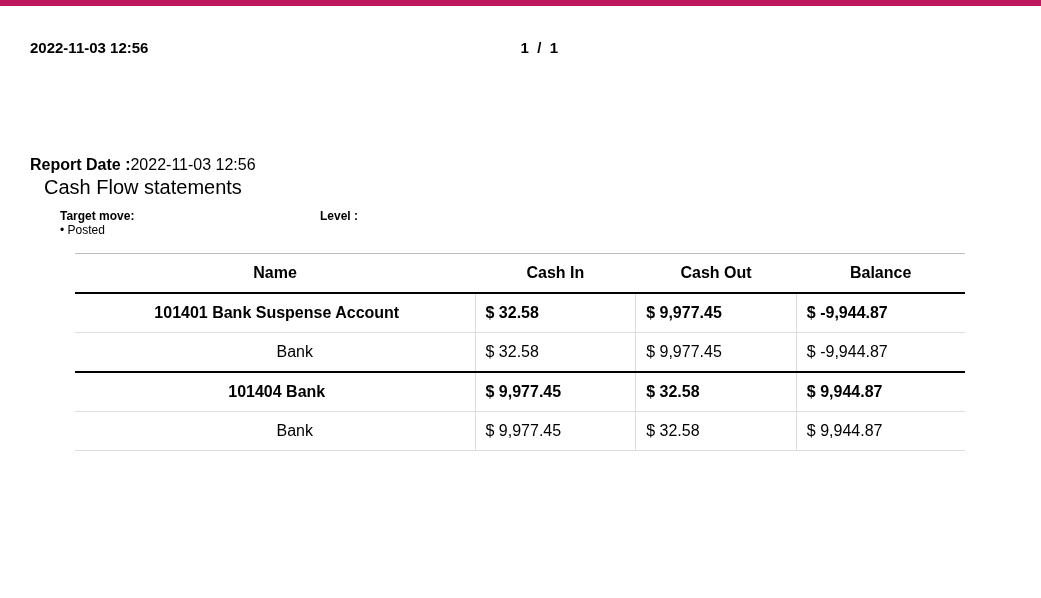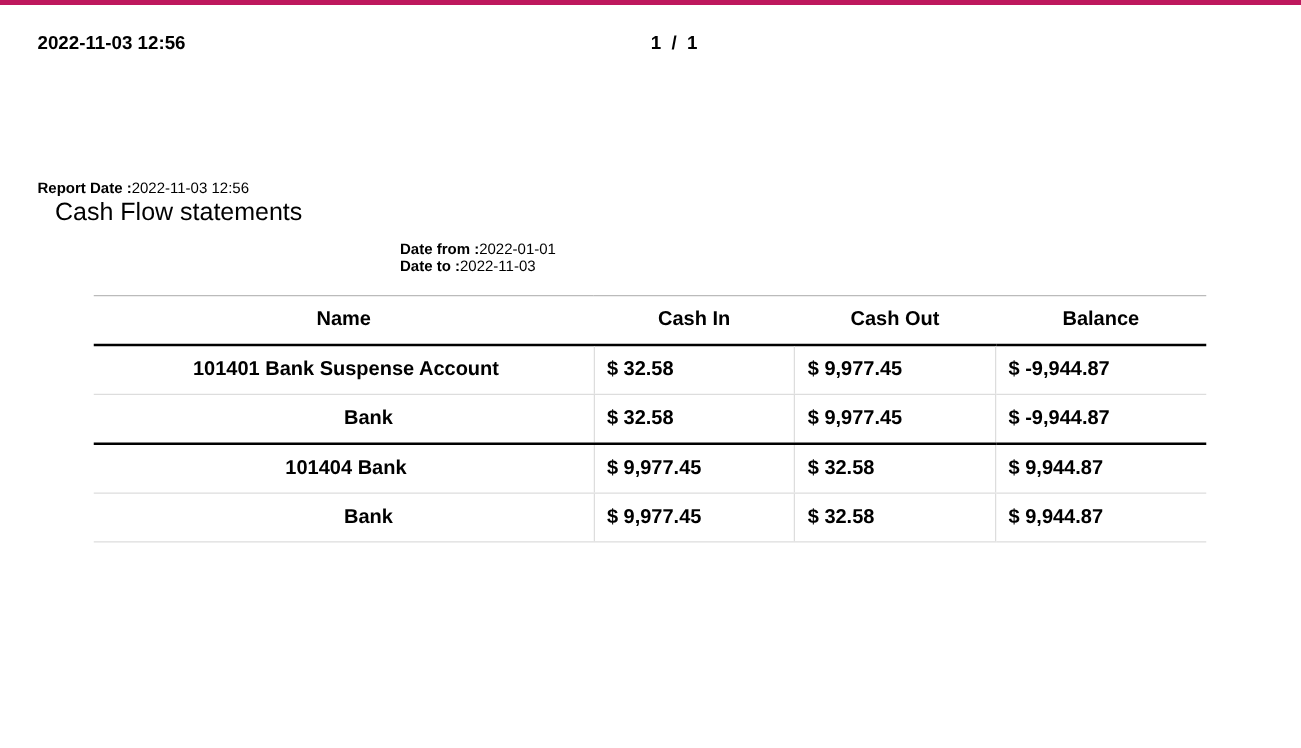--- a/index.html
+++ b/index.html
@@ -5,37 +5,37 @@
   * { box-sizing: border-box; }
   body {
     margin: 0;
     padding: 0;
     font-family: -apple-system, BlinkMacSystemFont, "Segoe UI", Helvetica, Arial, sans-serif;
     background: #fff;
     color: #000;
     width: 1041px;
   }
   .page {
-    border-top: 4px solid #be185d;
-    padding: 22px 30px;
+    border-top: 6px solid #be185d;
+    padding: 33px 30px;
     position: relative;
   }
   .header-row {
     display: flex;
     justify-content: space-between;
     align-items: flex-start;
     font-size: 15px;
     font-weight: 600;
     margin-bottom: 100px;
   }
   .header-left { flex: 1; text-align: left; }
   .header-center { flex: 1; text-align: center; }
   .header-right { flex: 1; text-align: left; white-space: pre; }
   .report-meta {
-    font-size: 12px;
+    font-size: 16px;
     margin-bottom: 2px;
   }
   .report-meta .lbl { font-weight: 700; }
   .report-title {
     font-size: 20px;
     margin: 2px 0 10px 14px;
   }
   .filters {
     display: flex;
     font-size: 12px;
@@ -63,21 +63,21 @@
     border-bottom: 2px solid #000;
   }
   table.data thead th.name-col { width: 400px; }
   table.data td {
     padding: 10px 10px;
     border-bottom: 1px solid #ddd;
     text-align: left;
     font-weight: 600;
   }
   table.data tr.sub td {
-    font-weight: 700;
+    font-weight: 400;
   }
   table.data td.name-cell { padding-left: 14px; text-align: center; }
   table.data tr.sub td.name-cell { padding-left: 50px; }
   table.data .col-right { border-left: 1px solid #ddd; }
   table.data tbody tr.group-end td { border-bottom: 2px solid #000; }
   table.data tbody tr:last-child td { border-bottom: 1px solid #ddd; }
 </style>
 </head>
 <body>
 
@@ -88,28 +88,25 @@
     <div class="header-right">1  /  1</div>
   </div>
 
   <div class="report-meta">
     <span class="lbl">Report Date :</span><span>2022-11-03 12:56</span>
   </div>
   <div class="report-title">Cash Flow statements</div>
 
   <div class="filters">
     <div class="filter-col">
+      <div class="flabel">Target move:</div>
+      <div class="fval">Posted</div>
     </div>
     <div class="filter-col">
-      <div class="frow">
-        <span class="flabel-inline">Date from :</span><span>2022-01-01</span>
-      </div>
-      <div class="frow">
-        <span class="flabel-inline">Date to :</span><span>2022-11-03</span>
-      </div>
+      <div class="flabel">Level :</div>
     </div>
   </div>
 
   <table class="data">
     <thead>
       <tr>
         <th class="name-col">Name</th>
         <th>Cash In</th>
         <th>Cash Out</th>
         <th>Balance</th>

